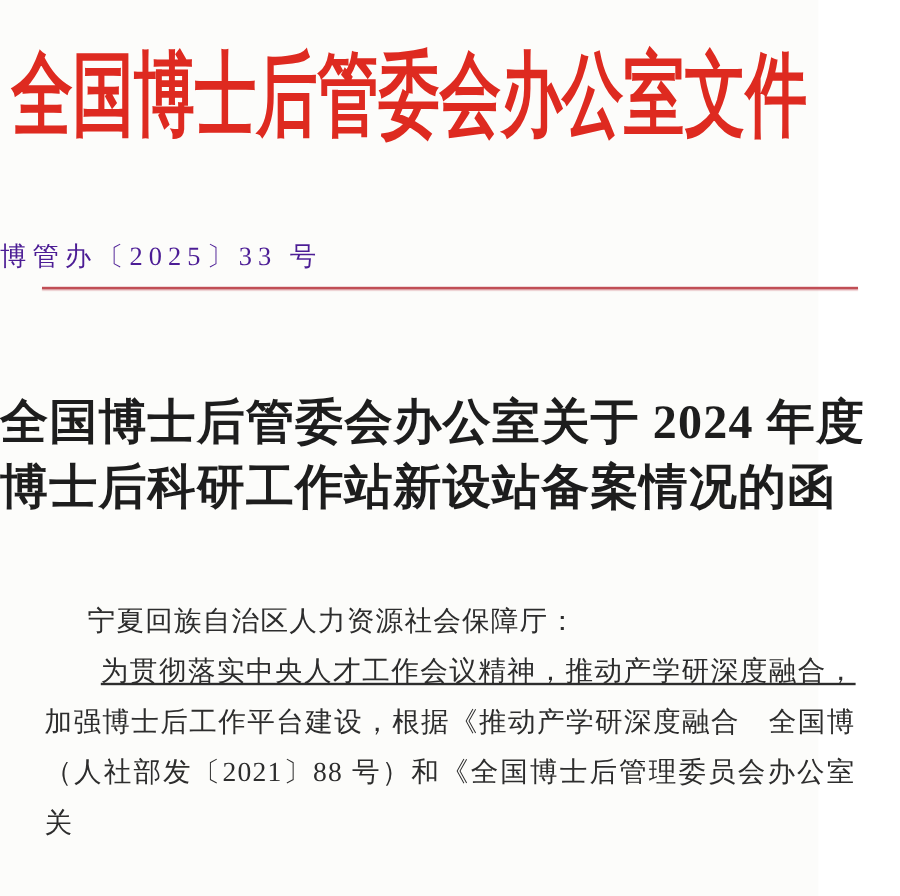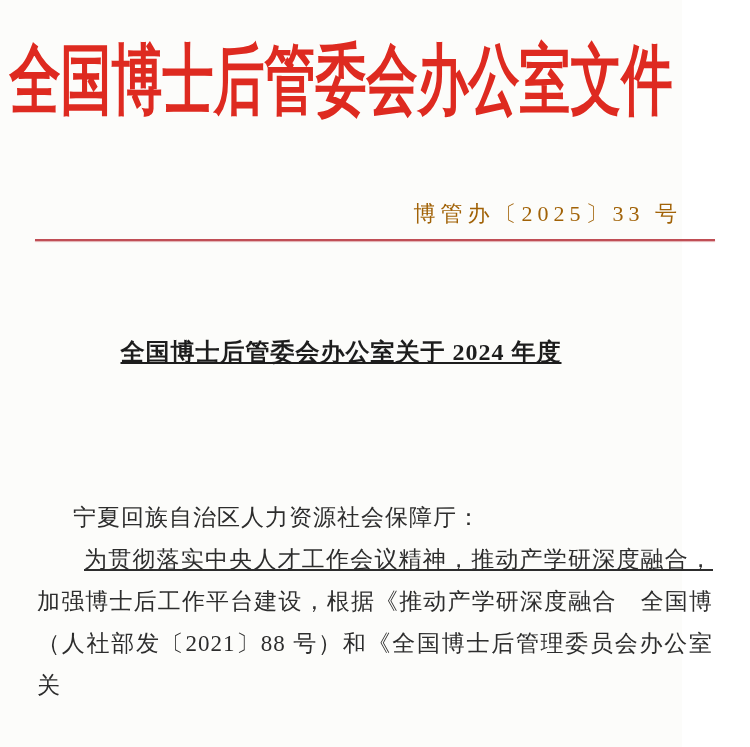--- a/index.html
+++ b/index.html
@@ -28,47 +28,45 @@
     line-height: 1;
     transform: scaleY(1.5);
     transform-origin: center;
     letter-spacing: 0px;
   }
 
   
   .doc-number {
     position: absolute;
     top: 199px; left: 0; right: 0;
-    text-align: right;
+    text-align: left;
     font-size: 22px;
     letter-spacing: 5px;
-    color: #a16207;
+    color: #4c1d95;
     white-space: nowrap;
-    padding-left: 26px;
   }
 
   
   .red-rule {
     position: absolute;
     top: 239px; left: 35px;
     width: 680px; height: 2px;
     background: var(--rule-red, #c04e55);
     box-shadow: 0 1px 1px rgba(192, 78, 85, 0.45);
   }
 
   
   .doc-title {
     position: absolute;
     top: 325px; left: 0; right: 0;
     text-align: center;
     font-weight: bold;
     color: #1d1d1d;
-    font-size: 24px;
+    font-size: 40px;
     line-height: 54px;
-    text-decoration: underline;
   }
   .title-line { display: block; letter-spacing: 1px; white-space: nowrap; }
 
   
   .doc-body {
     position: absolute;
     top: 497px; left: 37px;
     width: 676px;
     font-size: 23px;
     line-height: 42px;
@@ -90,20 +88,21 @@
   <header class="masthead">
     <span class="masthead-text">全国博士后管委会办公室文件</span>
   </header>
 
   <div class="doc-number">博管办〔2025〕33 号</div>
 
   <div class="red-rule"></div>
 
   <h1 class="doc-title">
     <span class="title-line">全国博士后管委会办公室关于 2024 年度</span>
+    <span class="title-line">博士后科研工作站新设站备案情况的函</span>
   </h1>
 
   <div class="doc-body">
     <div class="salutation">宁夏回族自治区人力资源社会保障厅：</div>
     <div class="body-line indent">为贯彻落实中央人才工作会议精神，推动产学研深度融合，</div>
     <div class="body-line">加强博士后工作平台建设，根据《推动产学研深度融合　全国博</div>
     <div class="body-line">（人社部发〔2021〕88 号）和《全国博士后管理委员会办公室关</div>
 
   </div>
 

